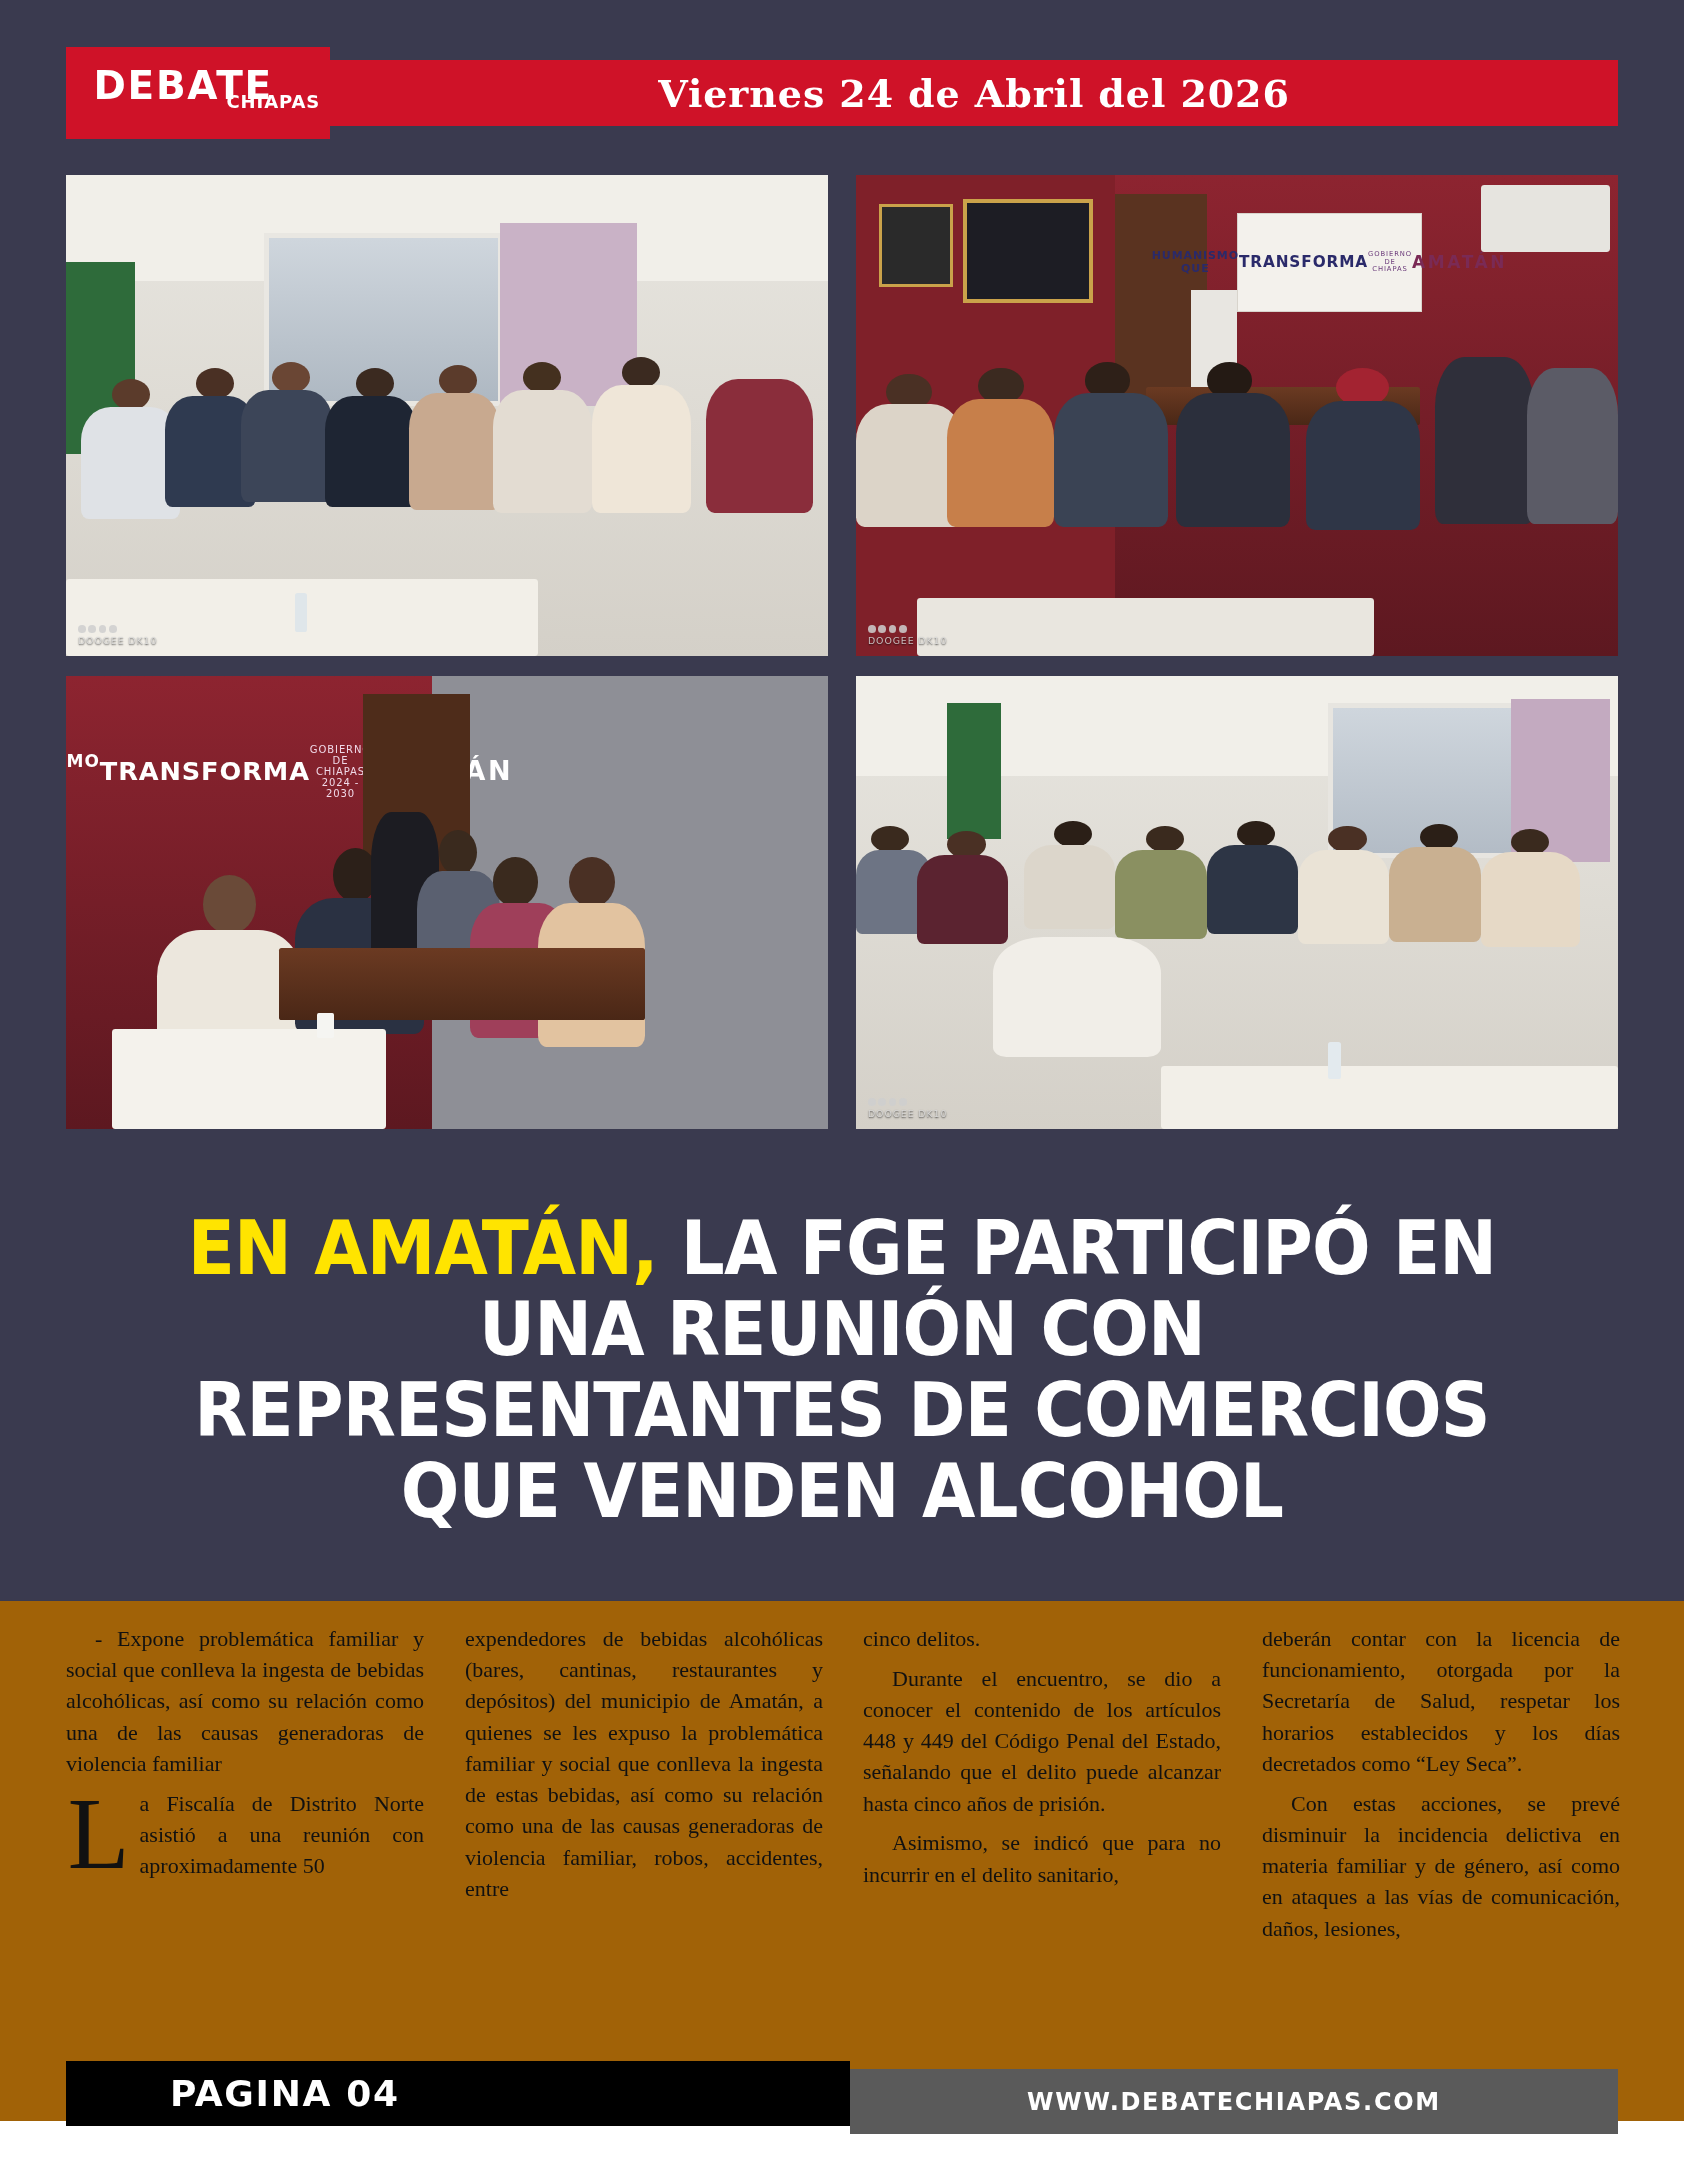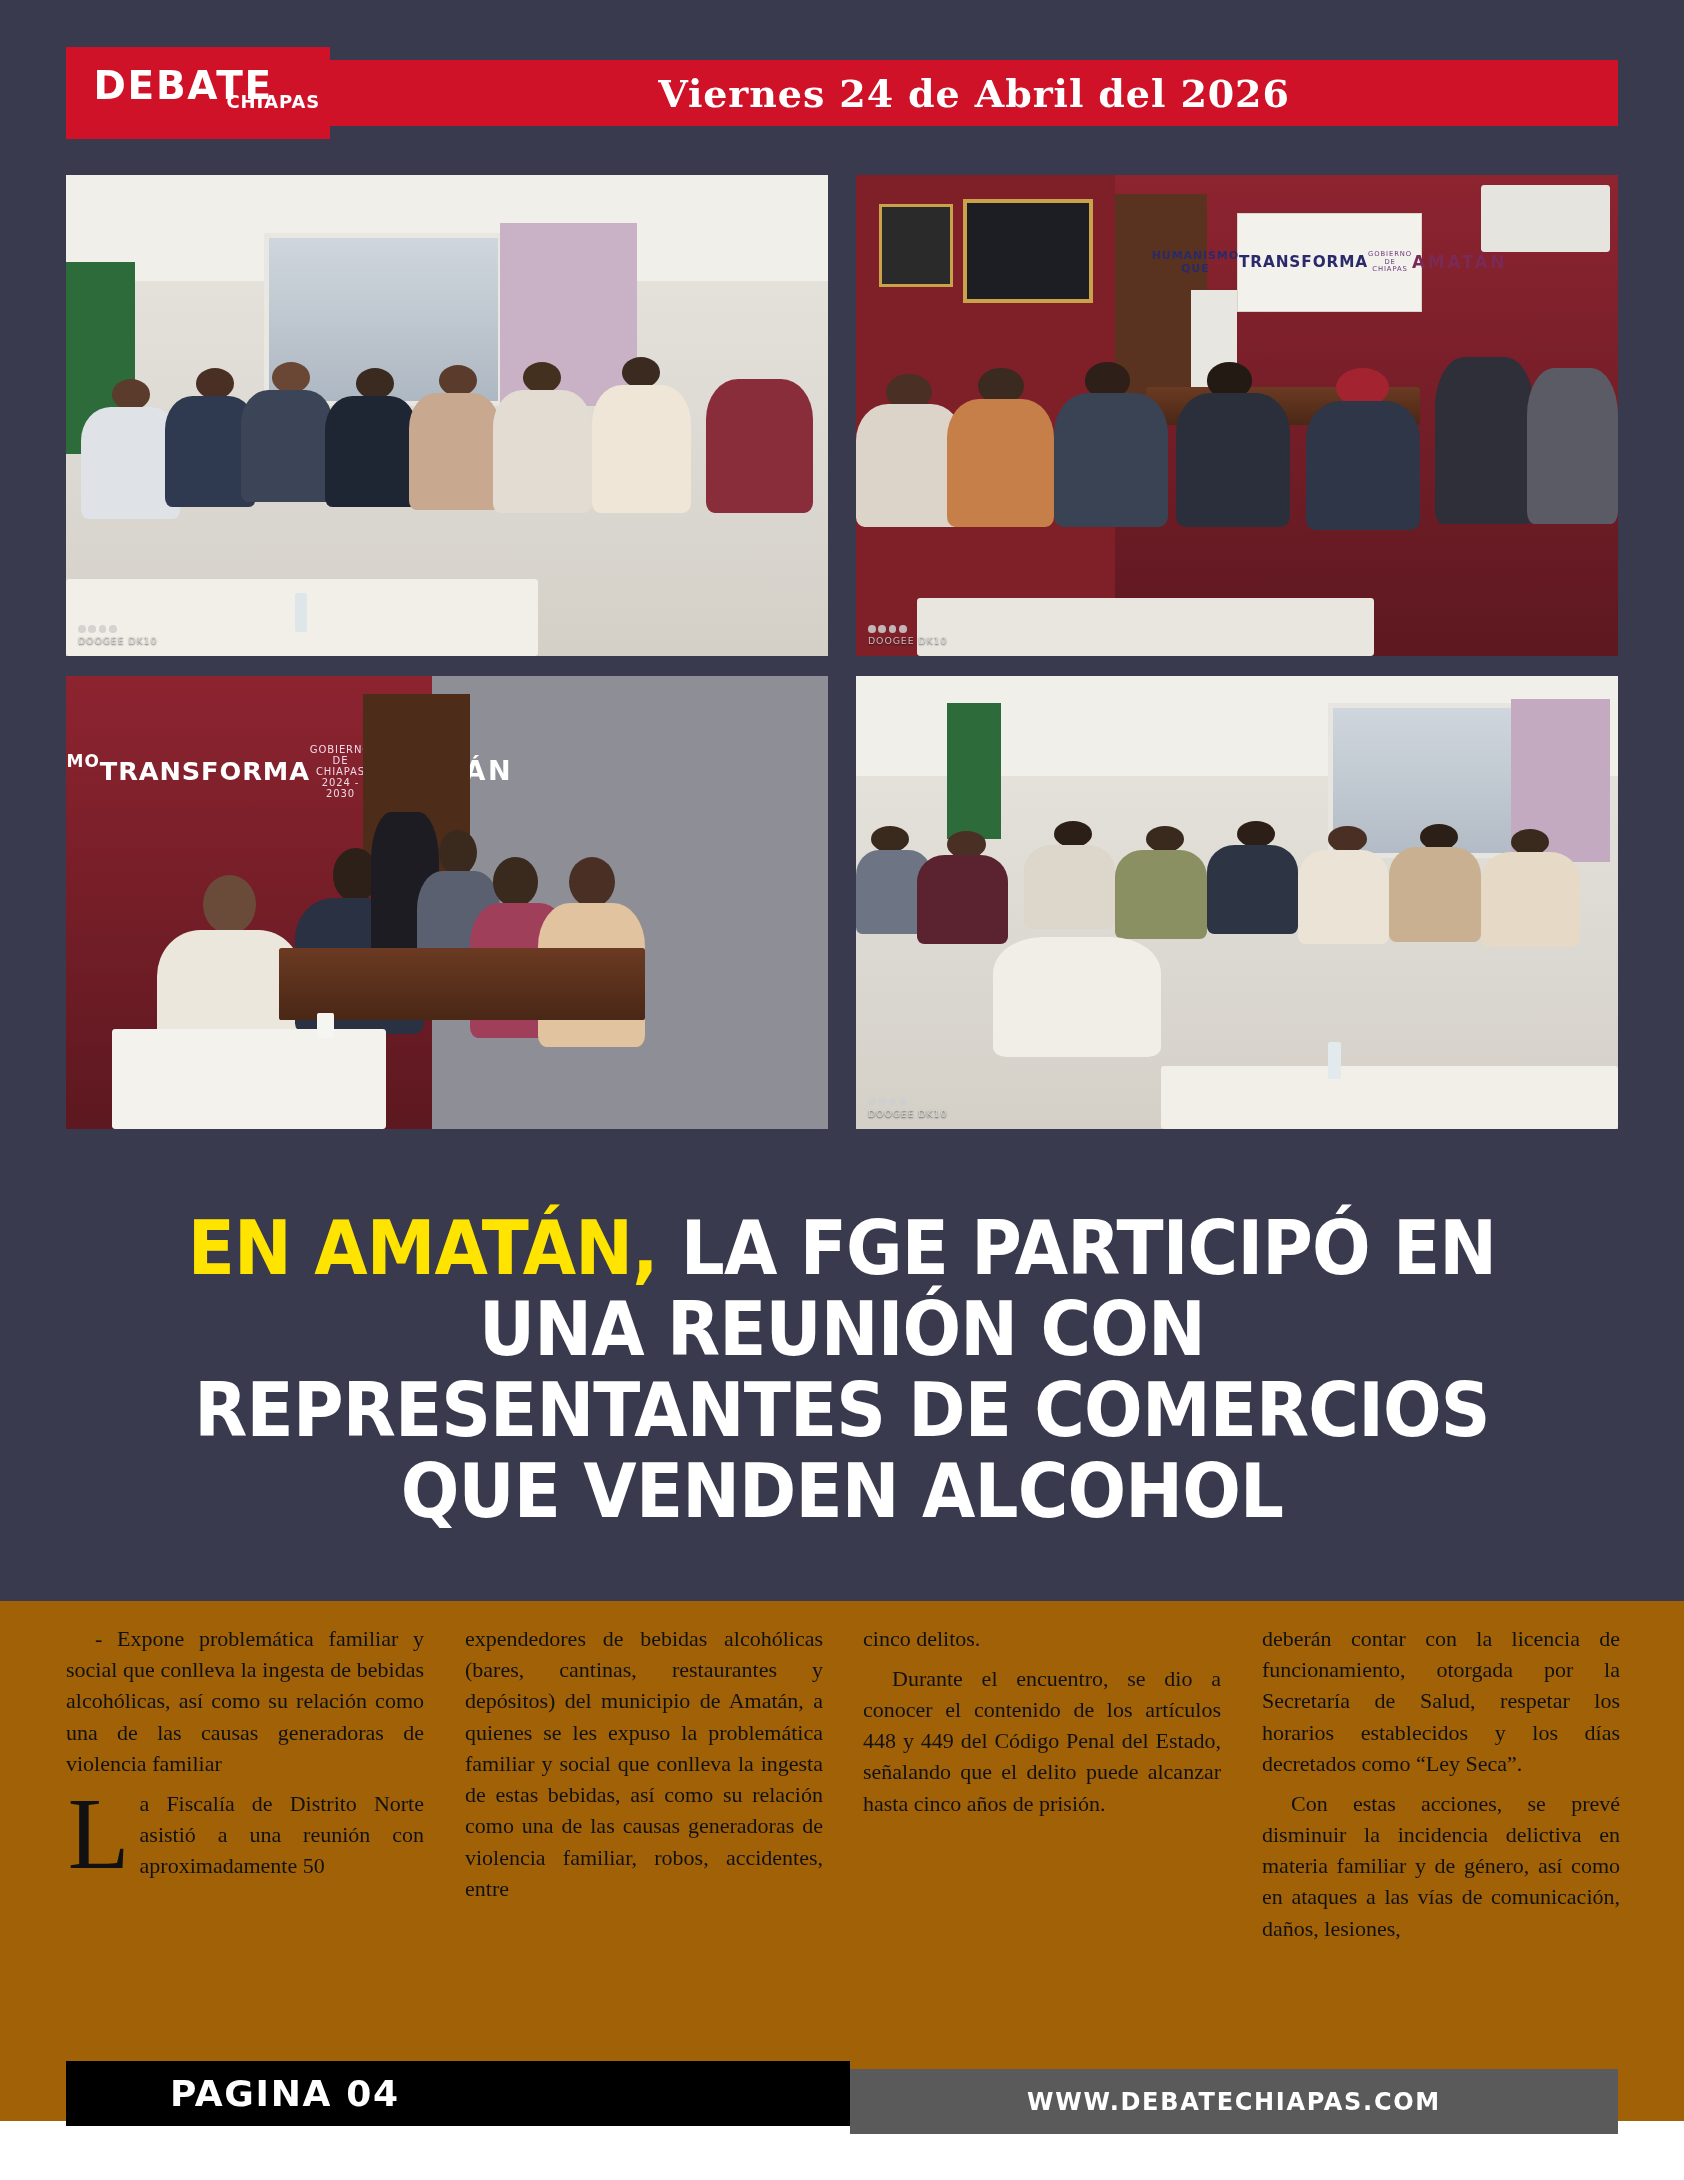--- a/index.html
+++ b/index.html
@@ -449,20 +449,21 @@
       </div>
     </div>
 
     <div class="col c2">
       <p class="noindent">expendedores de bebidas alcohólicas (bares, cantinas, restaurantes y depósitos) del municipio de Amatán, a quienes se les expuso la problemática familiar y social que conlleva la ingesta de estas bebidas, así como su relación como una de las causas generadoras de violencia familiar, robos, accidentes, entre</p>
     </div>
 
     <div class="col c3">
       <p class="noindent">cinco delitos.</p>
       <p>Durante el encuentro, se dio a conocer el contenido de los artículos 448 y 449 del Código Penal del Estado, señalando que el delito puede alcanzar hasta cinco años de prisión.</p>
+      <p>Asimismo, se indicó que para no incurrir en el delito sanitario,</p>
     </div>
 
     <div class="col c4">
       <p class="noindent">deberán contar con la licencia de funcionamiento, otorgada por la Secretaría de Salud, respetar los horarios establecidos y los días decretados como “Ley Seca”.</p>
       <p>Con estas acciones, se prevé disminuir la incidencia delictiva en materia familiar y de género, así como en ataques a las vías de comunicación, daños, lesiones,</p>
     </div>
   </div>
 
   <div class="footer">
     <div class="footer-left">PAGINA 04</div>

